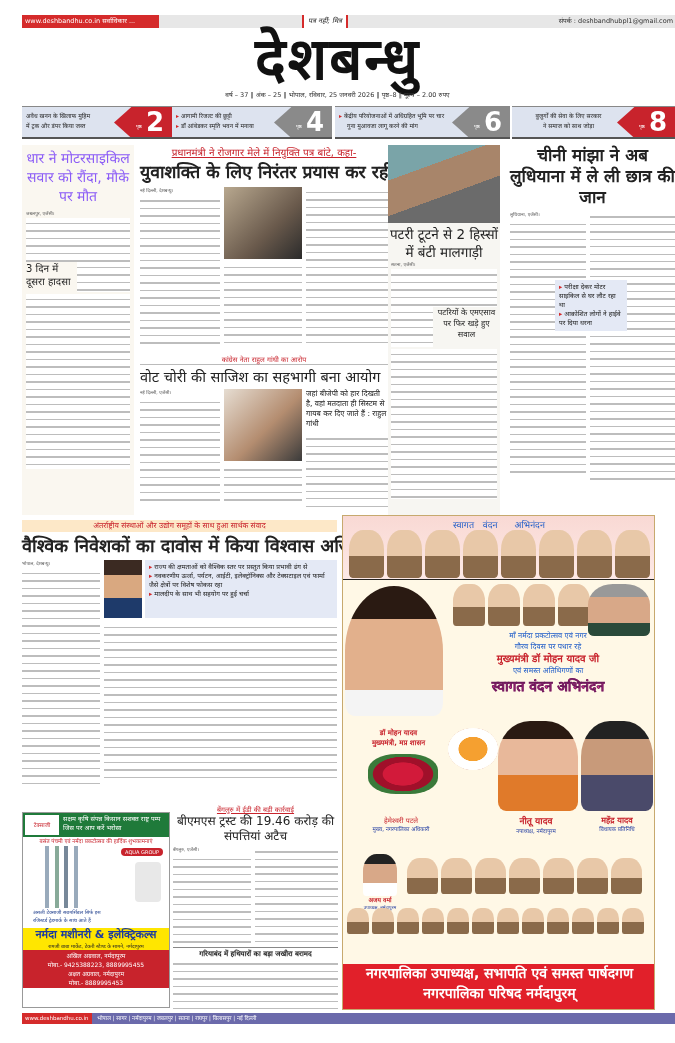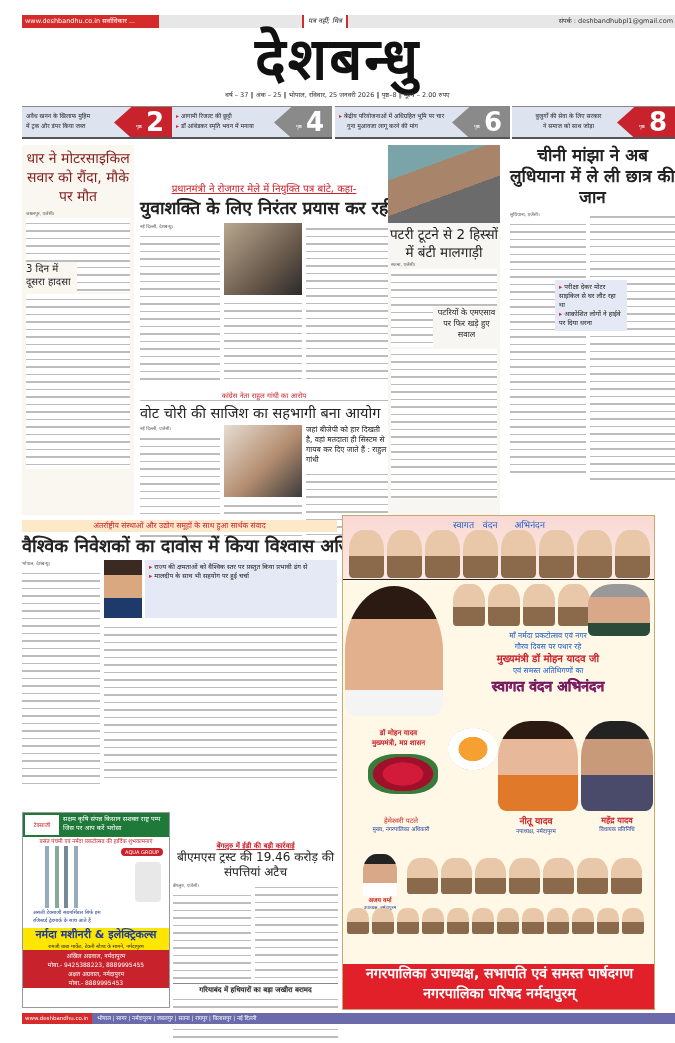--- a/index.html
+++ b/index.html
@@ -12,24 +12,24 @@
   .masthead { left: 0; top: 30px; width: 675px; height: 58px; text-align: center; font-family: "DejaVu Serif", serif; font-weight: bold; font-size: 58px; line-height: 58px; letter-spacing: 2px; color: #111; }
   .dateline { left: 0; top: 90px; width: 675px; text-align: center; font-size: 6.5px; color: #333; }
   .teaser { top: 106px; height: 33px; background: #dde3ef; border-top: 1px solid #888; border-bottom: 2px solid #555; font-size: 6px; line-height: 10px; padding: 4px 4px; overflow: hidden; }
   .teaser .pg { position: absolute; right: 0; top: 0; height: 31px; width: 58px; clip-path: polygon(30% 0, 100% 0, 100% 100%, 30% 100%, 0 50%); color: #fff; }
   .teaser .pg .lbl { position: absolute; left: 22px; top: 14px; font-size: 5px; }
   .teaser .pg .num { position: absolute; right: 8px; top: 0; font-size: 26px; font-weight: bold; line-height: 31px; }
   .red { background: #c8232c; } .grey { background: #8a8a8a; }
   .teaser .txt { width: 100px; }
   .teaser .txt .arrow { color: #d52b2b; }
   .col-left { left: 22px; top: 145px; width: 112px; height: 370px; background: #faf7f0; padding: 4px; }
-  .hl-big { font-family: "DejaVu Sans", sans-serif; text-align: center; color: #7f1d1d; }
+  .hl-big { font-family: "DejaVu Sans", sans-serif; text-align: center; color: #8b5cf6; }
   .body-text { font-size: 4.6px; line-height: 7.5px; color: #555; text-align: justify; }
   .greytext { background: repeating-linear-gradient(#fff 0 5px, #bdbdbd 5px 6.5px, #fff 6.5px 7.5px); }
-  .kicker-red { color: #c8232c; font-size: 10px; text-align: center; margin-top: 36px; }
+  .kicker-red { color: #c8232c; font-size: 10px; text-align: center; }
   .photo { background: linear-gradient(135deg,#b8a88f,#6a5a4c 60%,#2b2b2b); }
   .rail-photo { background: linear-gradient(160deg,#7aa4a8 0 30%,#a8856a 30% 60%,#6b6b6b 60%); }
   .ad-box { background: #fff8e6; border: 1px solid #c7a96e; }
   .footer { left: 22px; top: 1013px; width: 653px; height: 11px; background: #6b6aab; font-size: 5.5px; line-height: 11px; color: #fff; }
   .footer .site { display: inline-block; background: #d52b2b; padding: 0 3px; height: 11px; }
   .bullet-box { background: #e4e9f5; padding: 3px 4px; font-size: 6.5px; line-height: 9px; color: #222; }
   .bullet-box .b::before { content: "▸ "; color: #d52b2b; }
   .faces { display: flex; gap: 3px; }
   .face { border-radius: 40% 40% 10% 10%; background: linear-gradient(#e8c8a8 0 55%, #8a6a4a 55%); }
 </style>
@@ -165,20 +165,21 @@
   <div style="display:flex;gap:4px;">
     <div style="width:78px;">
       <div class="body-text">भोपाल, देशबन्धु।</div>
       <div class="greytext" style="height:220px;"></div>
     </div>
     <div style="flex:1;">
       <div style="display:flex;gap:3px;">
         <div class="photo" style="width:38px;height:58px;background:linear-gradient(#3b2a22 0 25%,#d9a880 25% 65%,#1e3a6a 65%);"></div>
         <div class="bullet-box" style="flex:1;">
           <div class="b">राज्य की क्षमताओं को वैश्विक स्तर पर प्रस्तुत किया प्रभावी ढंग से</div>
+          <div class="b">नवकरणीय ऊर्जा, पर्यटन, आईटी, इलेक्ट्रॉनिक्स और टेक्सटाइल एवं फार्मा जैसे क्षेत्रों पर विशेष फोकस रहा</div>
           <div class="b">मालदीप के साथ भी सहयोग पर हुई चर्चा</div>
         </div>
       </div>
       <div class="greytext" style="height:160px;margin-top:4px;"></div>
     </div>
   </div>
 </div>
 
 <div class="abs" style="left:22px;top:812px;width:148px;height:196px;background:#fff;border:1px solid #999;">
   <div style="background:#1f7a3a;color:#fff;font-size:6.5px;line-height:9px;padding:2px 2px 2px 40px;height:24px;position:relative;">
@@ -195,21 +196,21 @@
   <div style="background:#ffe600;font-size:5px;text-align:center;line-height:8px;">रामजी बाबा मार्केट, टेकरी स्टैण्ड के सामने, नर्मदापुरम</div>
   <div style="background:#c8232c;color:#fff;font-size:6px;text-align:center;line-height:9px;padding:1px 0;">
     <div>अखिल अग्रवाल, नर्मदापुरम</div>
     <div>मोबा.- 9425388223, 8889995455</div>
     <div>अक्षत अग्रवाल, नर्मदापुरम</div>
     <div>मोबा.- 8889995453</div>
   </div>
 </div>
 
 <div class="abs" style="left:173px;top:805px;width:165px;height:205px;">
-  <div class="kicker-red" style="font-size:7px;text-decoration:underline;font-weight:bold;">बेंगलुरु में ईडी की बड़ी कार्रवाई</div>
+  <div class="kicker-red" style="font-size:7px;text-decoration:underline;">बेंगलुरु में ईडी की बड़ी कार्रवाई</div>
   <div style="font-size:12px;line-height:15px;text-align:center;">बीएमएस ट्रस्ट की 19.46 करोड़ की संपत्तियां अटैच</div>
   <div style="display:flex;gap:4px;margin-top:2px;">
     <div style="width:78px;">
       <div class="body-text">बेंगलुरु, एजेंसी।</div>
       <div class="greytext" style="height:90px;"></div>
     </div>
     <div class="greytext" style="flex:1;height:98px;"></div>
   </div>
   <div style="font-size:7px;font-weight:bold;text-align:center;border-top:1px solid #888;margin-top:3px;padding-top:1px;">गरियाबंद में हथियारों का बड़ा जखीरा बरामद</div>
   <div class="greytext" style="height:60px;"></div>

